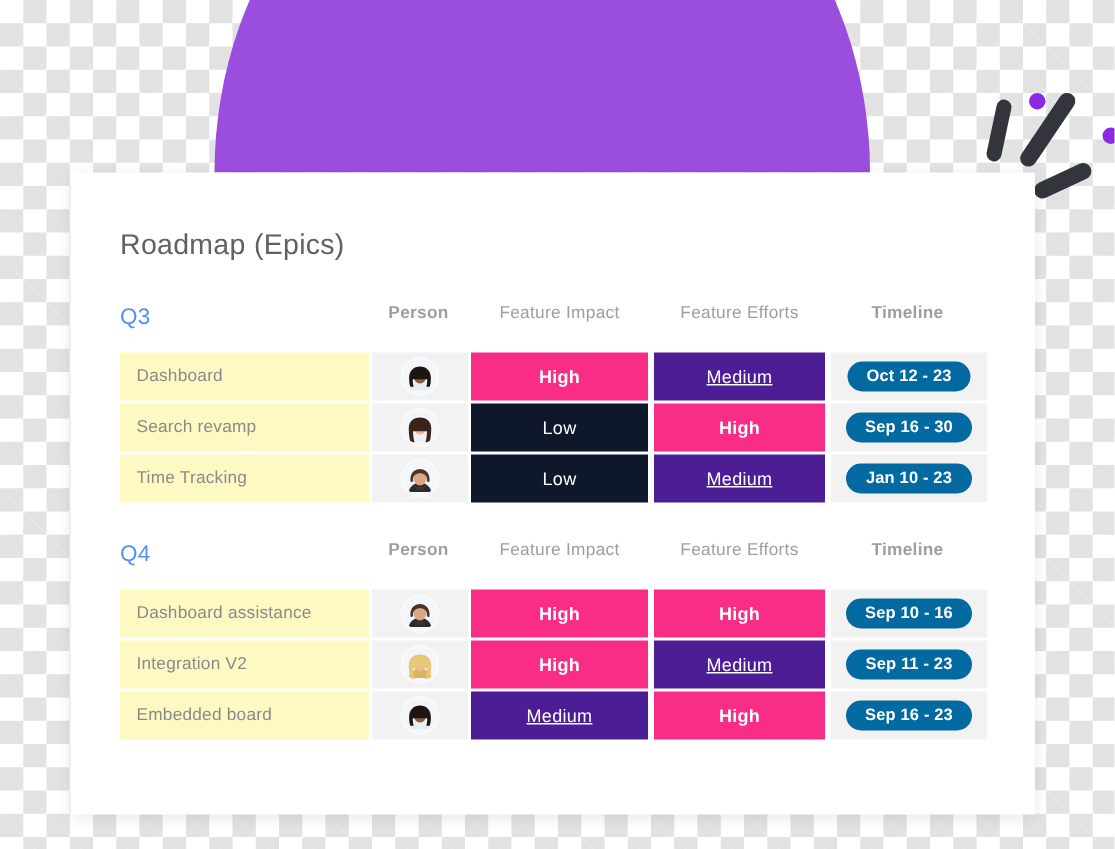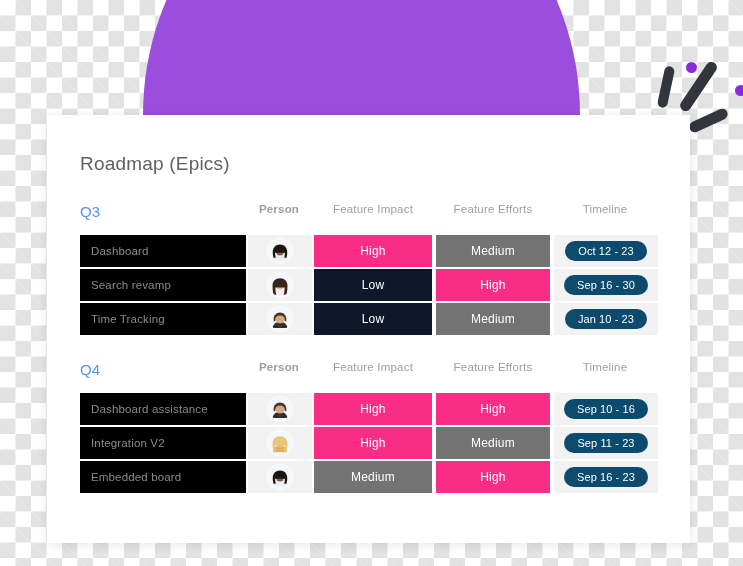--- a/index.html
+++ b/index.html
@@ -92,40 +92,40 @@
   .header-row,
   .data-row {
     display: flex;
   }
   .header-row { height: 32px; }
 
   .cell-name    { width: 166px; flex: 0 0 166px; }
   .cell-person  { width: 66px;  flex: 0 0 66px; font-weight: bold; }
   .cell-impact  { width: 122px; flex: 0 0 122px; }
   .cell-effort  { width: 118px; flex: 0 0 118px; }
-  .cell-timeline{ width: 106px; flex: 0 0 106px; }
+  .cell-timeline{ width: 106px; flex: 0 0 106px; font-weight: bold; }
 
   .quarter-label {
     font-size: 15px;
     color: #5691f0;
     letter-spacing: 0.2px;
   }
   .col-head {
     font-size: 11.5px;
     color: #9e9e9e;
     text-align: center;
     letter-spacing: 0.2px;
   }
 
   .data-row { height: 32px; margin-bottom: 2px; }
 
   .epic-name {
     height: 32px;
     line-height: 32px;
-    background: #000000;
+    background: #fef9c3;
     color: #8a8a8a;
     font-size: 11.5px;
     padding-left: 11px;
     box-sizing: border-box;
     letter-spacing: 0.15px;
     overflow: hidden;
     white-space: nowrap;
   }
   .person-cell {
     height: 32px;
@@ -150,35 +150,35 @@
   .tag {
     height: 32px;
     line-height: 32px;
     text-align: center;
     color: #ffffff;
     font-size: 12px;
     letter-spacing: 0.2px;
   }
   .cell-impact .tag { width: 118px; margin-left: 2px; }
   .cell-effort .tag { width: 114px; margin-left: 2px; }
-  .tag.high   { background: #fa2d86; }
-  .tag.medium { background: #737373; }
+  .tag.high   { background: #fa2d86; font-weight: bold; }
+  .tag.medium { background: #4c1d95; text-decoration: underline; }
   .tag.low    { background: #0f172a; }
 
   .timeline-wrap {
     height: 32px;
     background: #f2f2f2;
     margin-left: 2px;
     width: 104px;
     display: flex;
     align-items: center;
     justify-content: center;
   }
   .pill {
-    background: #0c4a6e;
+    background: #0369a1;
     color: #ffffff;
     font-size: 11px;
     border-radius: 11px;
     padding: 4px 13px;
     white-space: nowrap;
     letter-spacing: 0.1px;
   }
   .spacer-row { height: 18px; }
 </style>
 </head>

